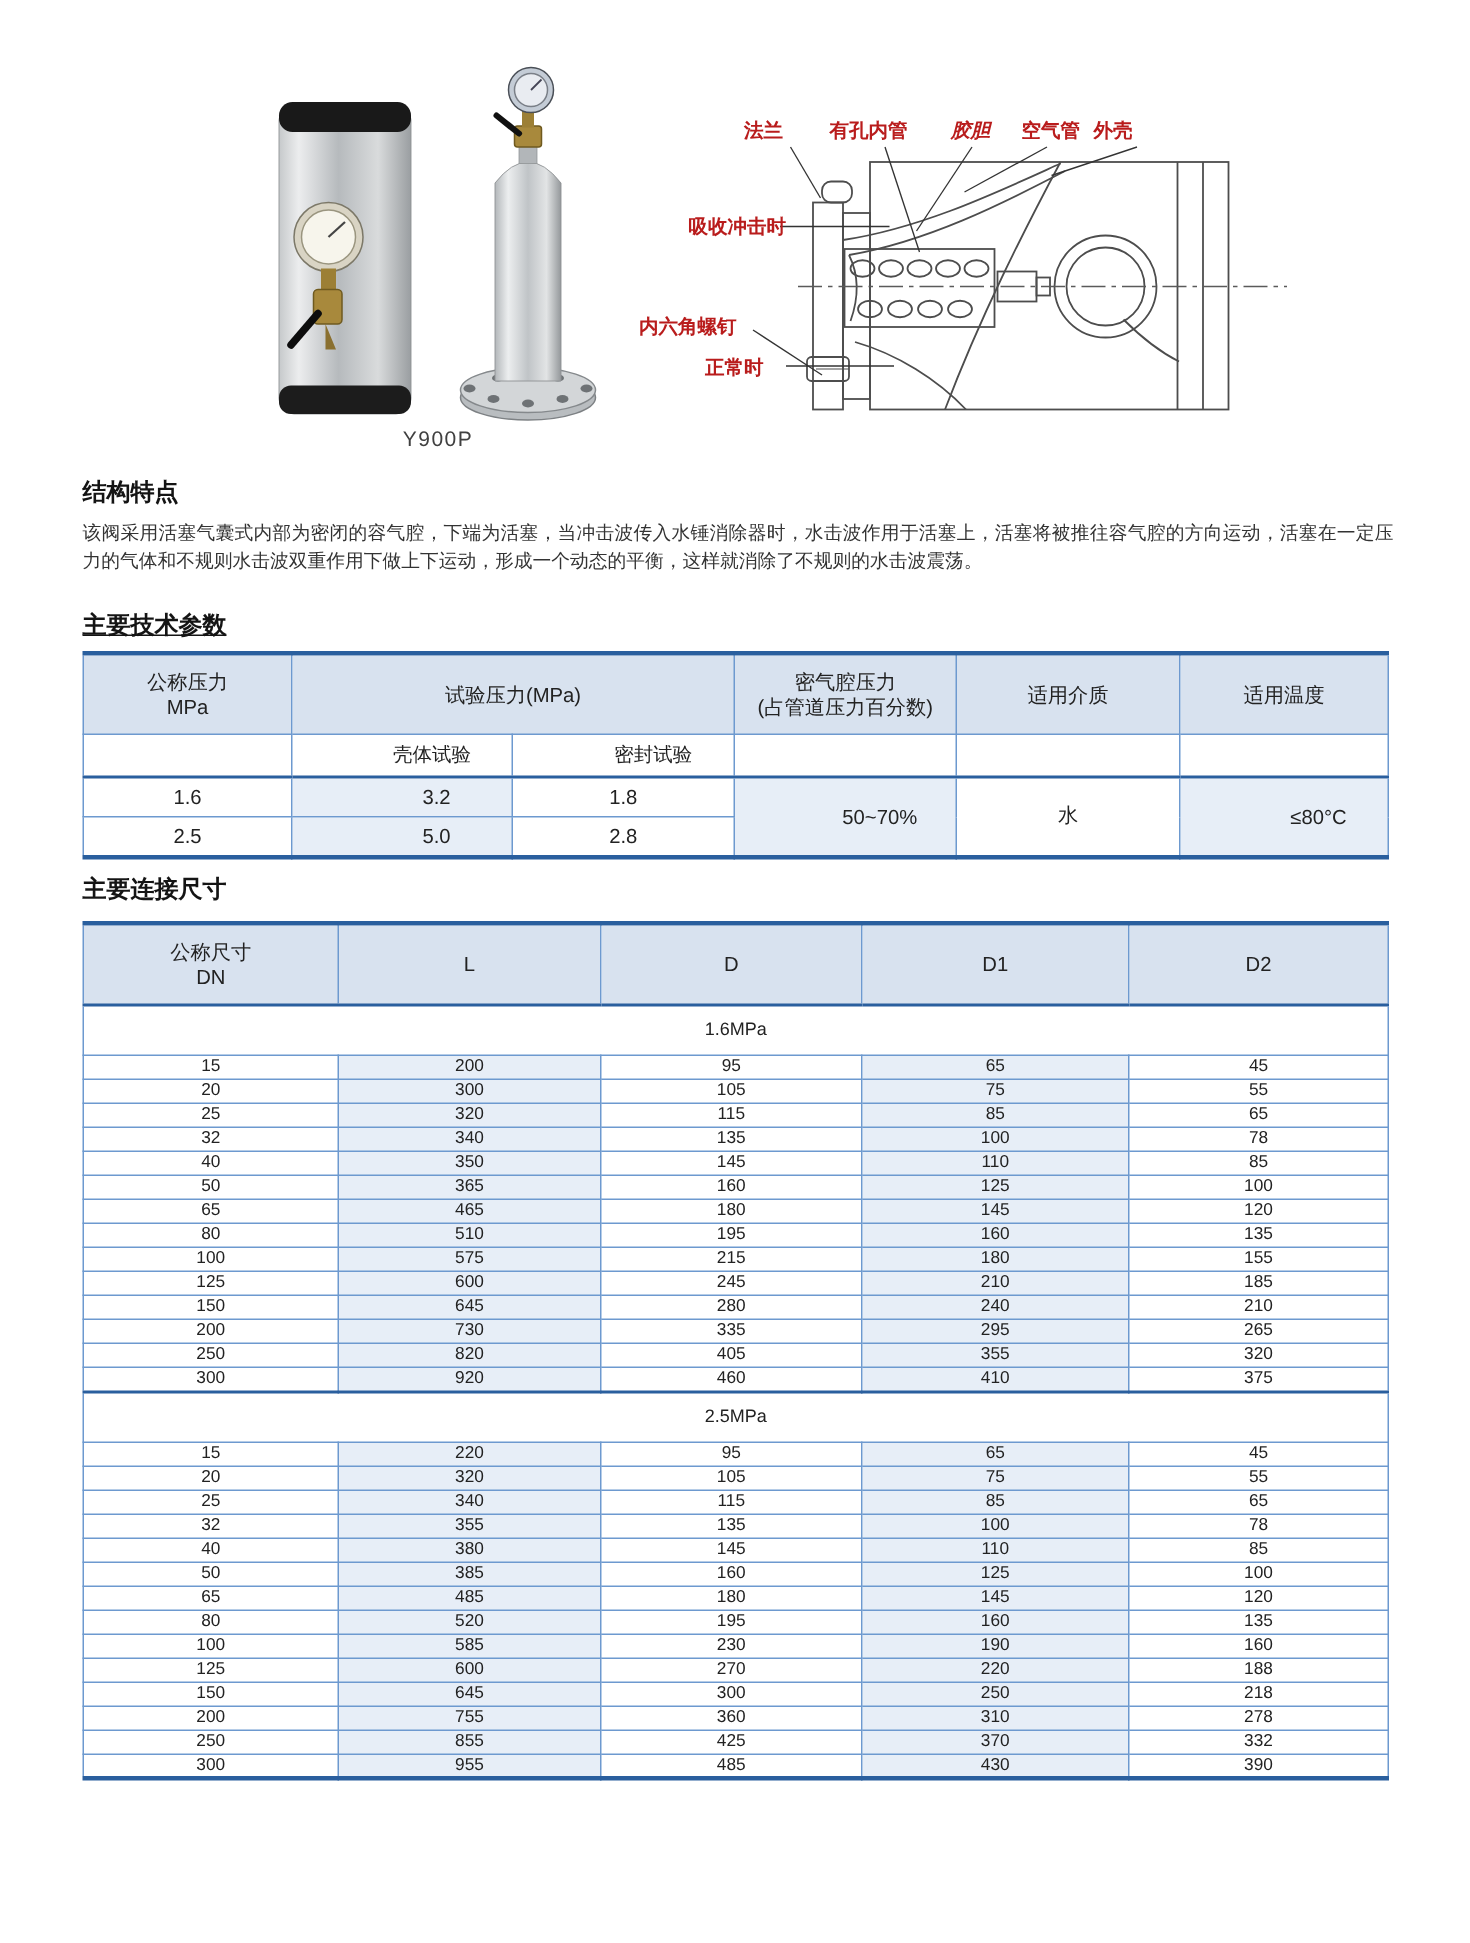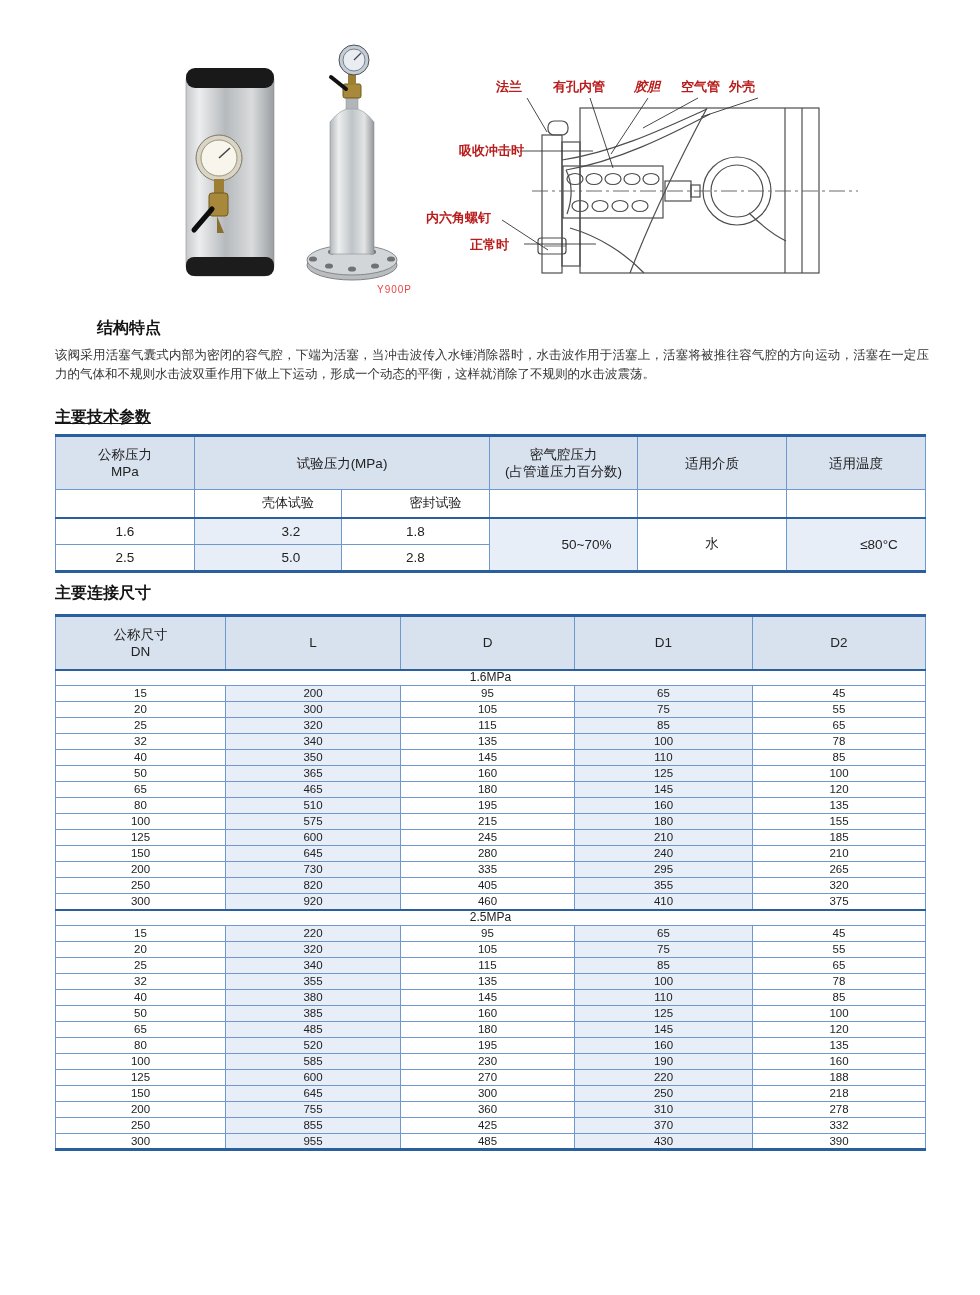--- a/index.html
+++ b/index.html
@@ -7,22 +7,22 @@
     --table-line:#6d99cf;
     --header-bg:#d8e2ef;
     --shade-bg:#e7eef7;
     --text:#222222;
   }
   *{margin:0;padding:0;box-sizing:border-box;}
   body{background:#ffffff;font-family:"Liberation Sans","DejaVu Sans",sans-serif;color:var(--text);}
   #page{position:relative;width:980px;height:1295px;background:#ffffff;overflow:hidden;}
 
   .photo{position:absolute;}
-  .caption{position:absolute;left:172px;top:284px;width:240px;text-align:right;
-           font-size:10px;color:#ef4444;letter-spacing:1px;}
+  .caption{position:absolute;left:172px;top:284px;width:240px;text-align:center;
+           font-size:14px;color:#404040;letter-spacing:1px;}
 
   .diagram-wrap{position:absolute;left:420px;top:60px;width:552px;height:245px;}
   .diagram-wrap svg{position:absolute;left:0;top:0;}
   .dlabel{position:absolute;font-size:13px;font-weight:bold;color:#b91c1c;white-space:nowrap;}
 
   .sec-heading{position:absolute;left:55px;font-size:16px;font-weight:bold;color:#141414;}
   .features-text{position:absolute;left:55px;top:346px;width:874px;font-size:12.5px;
                  line-height:19px;color:#333;text-align:justify;}
 
   table{border-collapse:collapse;table-layout:fixed;background:#fff;}
@@ -41,21 +41,21 @@
   .params td.shade{background:var(--shade-bg);padding-left:46px;}
 
   
   .dims{position:absolute;left:55px;top:614px;width:870px;
         border-top:3px solid var(--table-border-dark);
         border-bottom:3px solid var(--table-border-dark);}
   .dims thead th{background:var(--header-bg);height:54px;font-size:13.5px;line-height:17px;
                  border-bottom:2px solid var(--table-border-dark);}
   .dims tbody td{height:16px;font-size:11.5px;line-height:13px;padding:0;}
   .dims tbody td.shade{background:var(--shade-bg);}
-  .dims tr.section-row td{background:#ffffff;height:16px;font-size:12px;
+  .dims tr.section-row td{background:#ffffff;height:34px;font-size:12px;
         border-top:2px solid var(--table-border-dark);
         border-bottom:1px solid var(--table-line);}
 </style>
 </head>
 <body>
 
 <div id="page">
 
   <div class="photo" style="left:172px;top:58px;width:115px;height:235px;">
     <svg width="115" height="235" viewBox="0 0 115 235">
@@ -161,21 +161,21 @@
     <div class="dlabel" style="left:76px;top:18px;">法兰</div>
     <div class="dlabel" style="left:133px;top:18px;text-align:center;">有孔内管</div>
     <div class="dlabel" style="left:214px;top:18px;font-style:italic;">胶胆</div>
     <div class="dlabel" style="left:261px;top:18px;">空气管</div>
     <div class="dlabel" style="left:309px;top:18px;">外壳</div>
     <div class="dlabel" style="left:20px;top:82px;margin-left:19px;">吸收冲击时</div>
     <div class="dlabel" style="left:6px;top:149px;">内六角螺钉</div>
     <div class="dlabel" style="left:50px;top:176px;">正常时</div>
   </div>
 
-  <div class="sec-heading" style="top:318px;margin-left:42px;">结构特点</div>
+  <div class="sec-heading" style="top:318px;">结构特点</div>
   <div class="features-text">该阀采用活塞气囊式内部为密闭的容气腔，下端为活塞，当冲击波传入水锤消除器时，水击波作用于活塞上，活塞将被推往容气腔的方向运动，活塞在一定压力的气体和不规则水击波双重作用下做上下运动，形成一个动态的平衡，这样就消除了不规则的水击波震荡。</div>
 
   <div class="sec-heading" style="top:407px;text-decoration:underline;">主要技术参数</div>
   <table class="params">
     <colgroup>
       <col style="width:139px">
         <col style="width:147px">
         <col style="width:148px">
       <col style="width:148px">
         <col style="width:149px">

